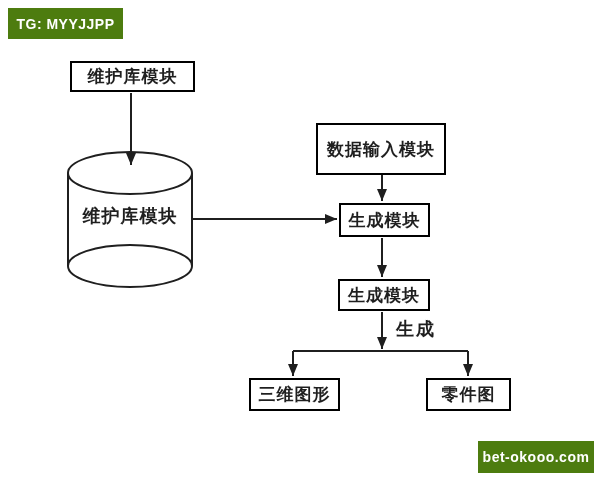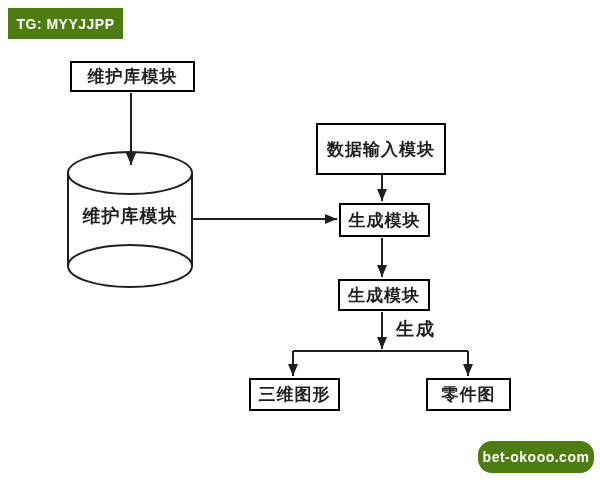--- a/index.html
+++ b/index.html
@@ -22,21 +22,21 @@
     font-family: "Liberation Sans", sans-serif;
     font-weight: bold;
     font-size: 14px;
     letter-spacing: 0.5px;
     display: flex;
     align-items: center;
     justify-content: center;
     z-index: 3;
   }
   .badge-tl { left: 8px; top: 8px; width: 115px; height: 31px; }
-  .badge-br { left: 478px; top: 441px; width: 116px; height: 32px; border-radius: 14px; }
+  .badge-br { left: 478px; top: 441px; width: 116px; height: 32px; }
   .layer {
     position: absolute;
     left: 0;
     top: 0;
     z-index: 1;
   }
   .node {
     position: absolute;
     box-sizing: border-box;
     border: 2px solid #000000;

